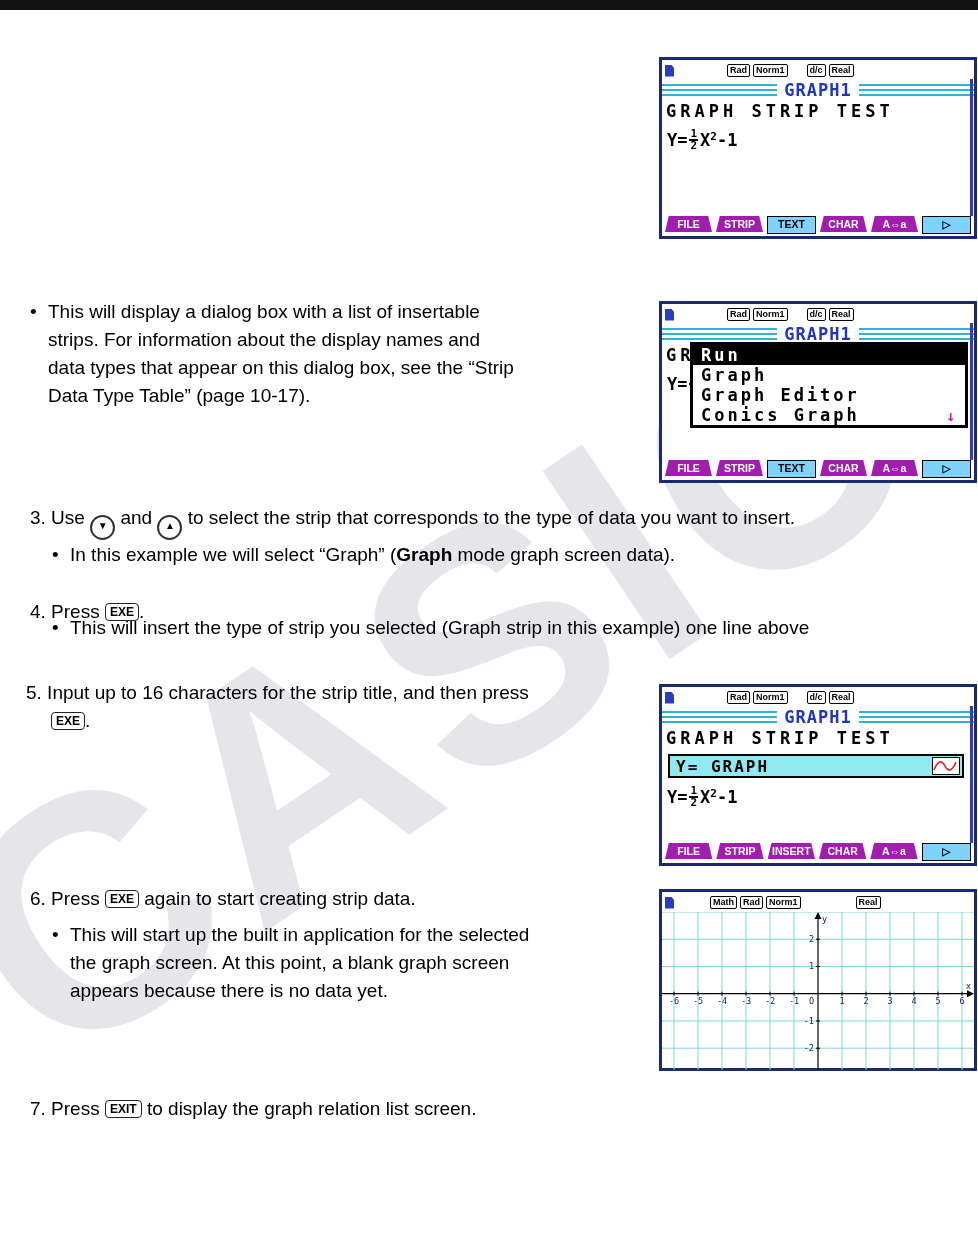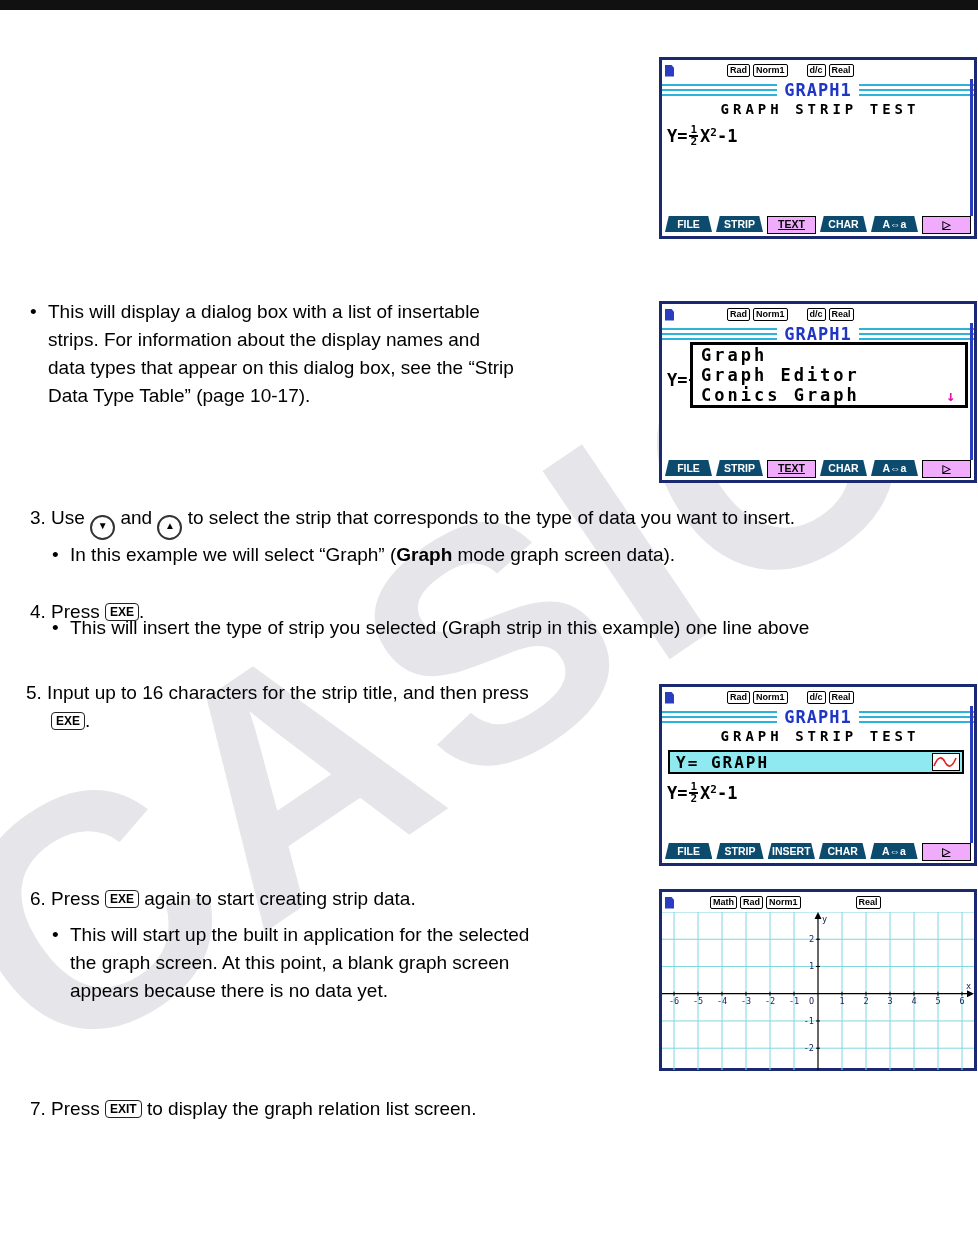--- a/index.html
+++ b/index.html
@@ -46,30 +46,30 @@
     font:bold 9px/11px "Liberation Sans", sans-serif; height:11px; padding:0 2px;text-align:center;
   }
   .gap1 { margin-left:50px; } .gap2 { margin-left:16px; }
   .gap3 { margin-left:33px; } .gap4 { margin-left:52px; }
   .titlebar { height:19px; display:flex; align-items:center; margin-top:1px; }
   .stripes {
     flex:1; height:12px;
     background:repeating-linear-gradient(to bottom,#2fb2d8 0 2px,#ffffff 2px 5px);
   }
   .calc-title { color:#1f35c4; font-weight:bold; font-size:17px; padding:0 7px; letter-spacing:1px; }
-  .calc-heading { font-weight:bold; font-size:14px; letter-spacing:4px; padding:2px 0 0 4px; white-space:nowrap;text-align:center; }
+  .calc-heading { font-weight:bold; font-size:17px; letter-spacing:4px; padding:2px 0 0 4px; white-space:nowrap; }
   .eq { display:flex; align-items:center; font-weight:bold; font-size:17px; margin:8px 0 0 5px; }
   .frac { display:inline-flex; flex-direction:column; align-items:center; margin:0 2px; line-height:10px; font-size:11px; }
   .frac .den { border-top:2px solid #000; padding:0 1px; }
   .eq sup { font-size:11px; margin-top:-8px; }
   .vscroll { position:absolute; top:19px; bottom:20px; right:1px; width:3px; background:#2a3cc0; }
   .fkeys { position:absolute; left:3px; right:3px; bottom:2px; display:flex; gap:4px; }
   .fkey { flex:1; height:16px; text-align:center; font:bold 10.5px/16px "Liberation Sans", sans-serif; }
-  .fkey.kblack { background:#0c4a6e; color:#fff; clip-path:polygon(8% 0, 92% 0, 100% 100%, 0 100%); }
-  .fkey.kwhite { background:#f0abfc; color:#000; border:1px solid #000; line-height:14px;text-decoration:underline; }
+  .fkey.kblack { background:#a21caf; color:#fff; clip-path:polygon(8% 0, 92% 0, 100% 100%, 0 100%); }
+  .fkey.kwhite { background:#7dd3fc; color:#000; border:1px solid #000; line-height:14px; }
 
   
   .dialog {
     position:absolute; left:28px; top:38px; width:272px; z-index:5;
     border:3px solid #000; background:#fff;
   }
   .menu-row { height:20px; font-weight:bold; font-size:17px; line-height:20px; letter-spacing:3px; padding-left:8px; white-space:nowrap; }
   .menu-row.selected { background:#000; color:#fff; }
   .dialog-arrow { position:absolute; right:10px; bottom:1px; color:#e311a5; font-weight:bold; font-size:15px; line-height:15px; }
 
@@ -152,20 +152,21 @@
       <span>Y=</span>
       <span class="frac">
         <span>1</span>
         <span class="den">2</span>
       </span>
       <span>X</span>
       <sup>2</sup>
       <span>-1</span>
     </div>
     <div class="dialog">
+      <div class="menu-row selected">Run</div>
       <div class="menu-row">Graph</div>
       <div class="menu-row">Graph Editor</div>
       <div class="menu-row">Conics Graph</div>
       <div class="dialog-arrow">↓</div>
     </div>
     <div class="vscroll"></div>
     <div class="fkeys">
       <span class="fkey kblack">FILE</span>
       <span class="fkey kblack">STRIP</span>
       <span class="fkey kwhite">TEXT</span>

